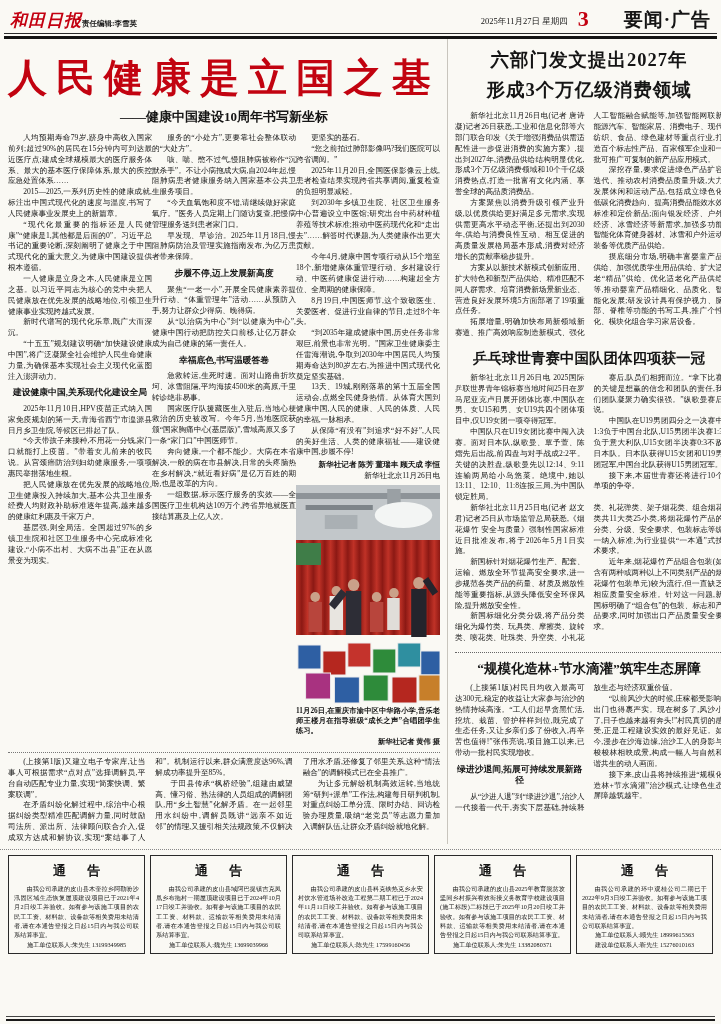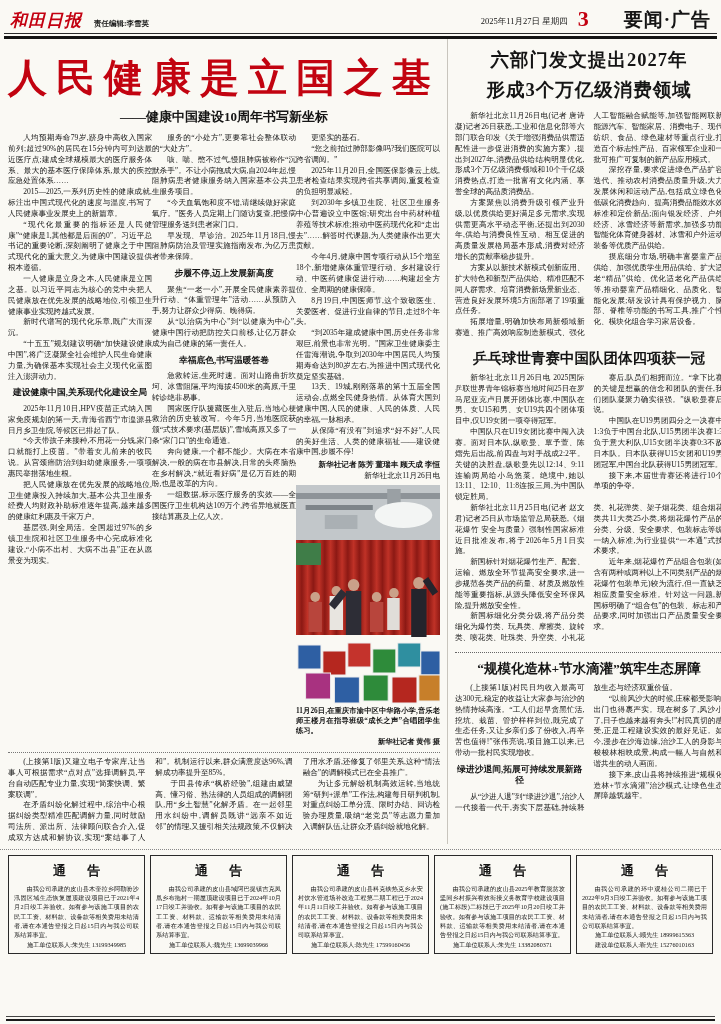--- a/index.html
+++ b/index.html
@@ -1,20 +1,20 @@
 <!DOCTYPE html>
 <html><head>
 <meta charset="utf-8">
 <style>
   html,body{margin:0;padding:0;background:#888;}
   .page{width:721px;height:1024px;box-sizing:border-box;background:#faf9f4;position:relative;overflow:hidden;margin:0 auto;font-family:"Liberation Serif","DejaVu Serif",serif;color:#151515;}
   
   .masthead{height:33px;display:flex;align-items:flex-end;padding:14px 10px 4px;box-sizing:border-box;}
   .logo{font-size:17px;font-weight:bold;color:#c30010;font-style:italic;letter-spacing:1px;line-height:1;}
-  .editor{font-size:7.5px;font-weight:bold;margin-left:12px;line-height:1.4;}
+  .editor{font-size:7.5px;font-weight:bold;margin-left:0;line-height:1.4;}
   .hspacer{flex:1;}
   .mdate{font-size:8.5px;margin-right:10px;line-height:1.6;}
   .pageno{font-size:22px;color:#c30010;font-weight:bold;margin-right:7px;line-height:0.9;}
   .secname{font-size:19px;font-weight:bold;line-height:0.95;letter-spacing:1px;margin-left:28px;}
   .hdr-rule{height:2px;border-top:1px solid #2b2b2b;border-bottom:3px solid #141414;margin:0 4px;}
   
   .content{display:flex;padding:0 8px;box-sizing:border-box;}
   .leftzone{width:468px;}
   .rightzone{flex:1;margin-left:7px;padding-left:7px;border-left:1px solid #c8c5bd;}
   
@@ -83,21 +83,21 @@
         <div class="col">
             <p class="p">服务的“小处方”,更要靠社会整体联动的“大处方”。</p>
             <p class="p">咳、喘、憋不过气,慢阻肺病被称作“沉默杀手”。不让小病拖成大病,自2024年起,慢阻肺病患者健康服务纳入国家基本公共卫生服务项目。</p>
             <p class="p">“今天血氧饱和度不错,请继续做好家庭氧疗。”医务人员定期上门随访复查,把慢病管理服务送到患者家门口。</p>
             <p class="p">早发现、早诊治。2025年11月18日,慢阻肺病防治及管理实施指南发布,为亿万患者带来保障。</p>
             <p class="h">步履不停,迈上发展新高度</p>
             <p class="p">聚焦“一老一小”,开展全民健康素养提升行动、“体重管理年”活动……从预防入手,努力让群众少得病、晚得病。</p>
             <p class="p">从“以治病为中心”到“以健康为中心”,健康中国行动把防控关口前移,让亿万群众成为自己健康的第一责任人。</p>
             <p class="h">幸福底色,书写温暖答卷</p>
             <p class="p">急救转运,生死时速。面对山路曲折坎坷、冰雪阻隔,平均海拔4500米的高原,千里转诊绝非易事。</p>
-            <p class="p">国家医疗队援藏医生入驻后,当地心梗救治的历史被改写。今年5月,当地医院获颁“式技术要求(基层版)”,雪域高原又多了一条“家门口”的生命通道。</p>
+            <p class="p">国家医疗队援藏医生入驻后,当地心梗救治的历史被改写。今年5月,当地医院获颁“国家胸痛中心(基层版)”,雪域高原又多了一条“家门口”中国医师节。</p>
             <p class="p">奔向健康,一个都不能少。大病在本省解决,一般的病在市县解决,日常的头疼脑热在乡村解决,“就近看好病”是亿万百姓的期盼,也是改革的方向。</p>
             <p class="p">一组数据,标示医疗服务的实效——全国医疗卫生机构达109万个,跨省异地就医直接结算惠及上亿人次。</p>
           </div>
         <div class="col">
           <div>
               <p class="p">更坚实的基石。</p>
               <p class="p">“您之前拍过肺部影像吗?我们医院可以跨省调阅。”</p>
               <p class="p">2025年11月20日,全国医保影像云上线,患者检查结果实现跨省共享调阅,重复检查的负担明显减轻。</p>
               <p class="p">到2030年乡镇卫生院、社区卫生服务中心普遍设立中医馆;研究出台中药材种植养殖等技术标准;推动中医药现代化和“走出去”……解答时代课题,为人类健康作出更大贡献。</p>
               <p class="p">今年4月,健康中国专项行动从15个增至18个,新增健康体重管理行动、乡村建设行动、中医药健康促进行动……构建起全方位、全周期的健康保障。</p>

